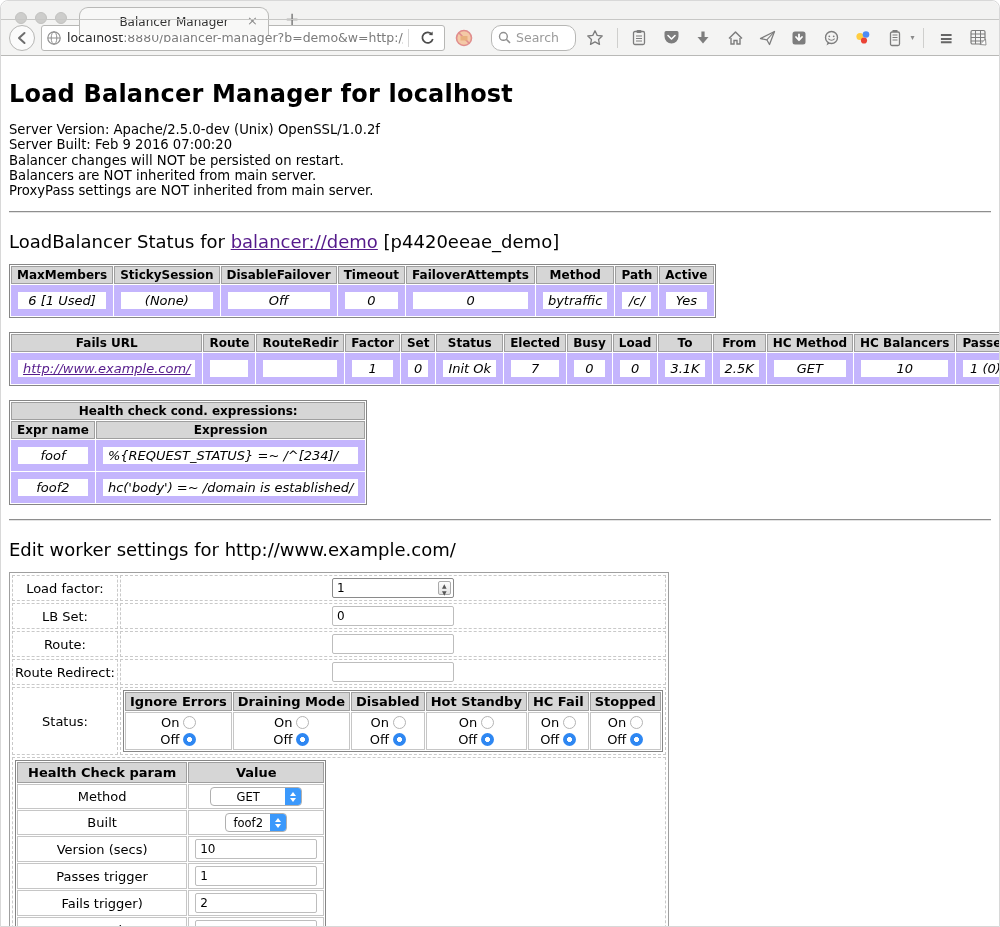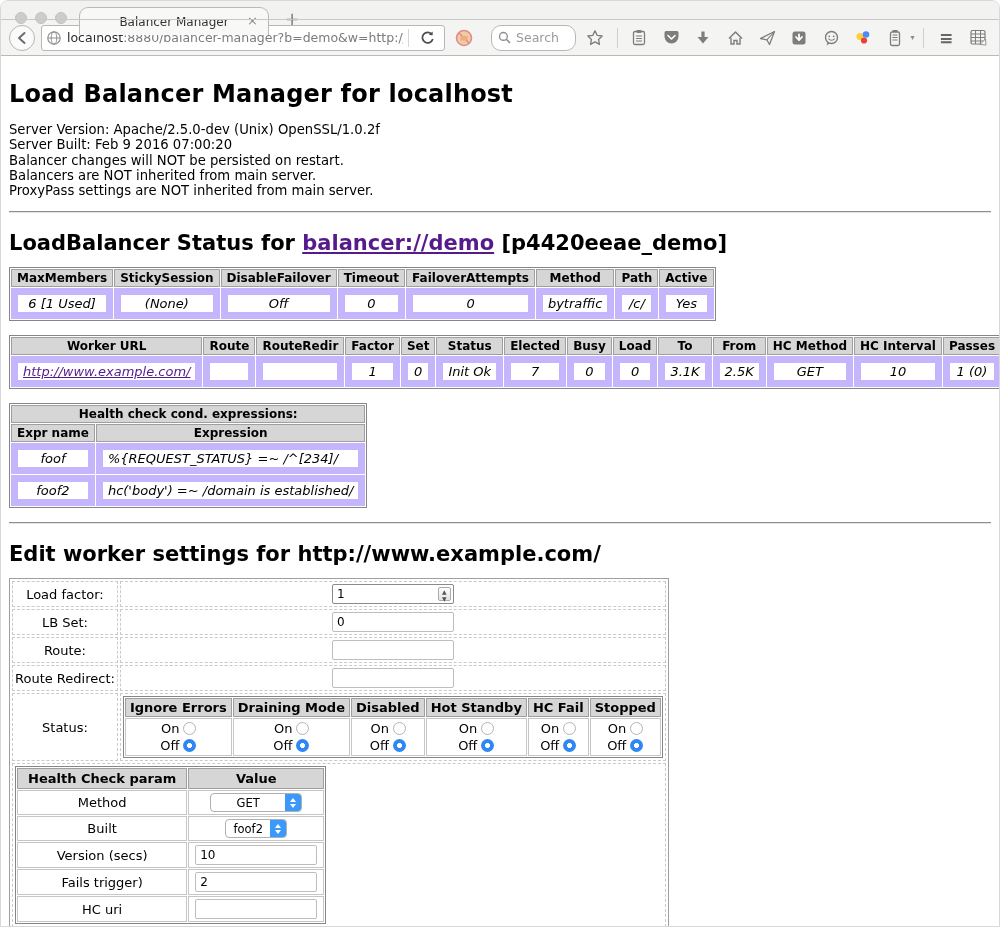--- a/index.html
+++ b/index.html
@@ -34,21 +34,21 @@
   .ticon { width:26px; height:26px; display:flex; align-items:center; justify-content:center; flex:0 0 auto; }
   .vsep { width:1px; height:20px; background:#cfcfcd; margin:0 3px; }
   .caret { font-size:8px; color:#8a8a8a; margin-left:-4px; }
   .burger { font-size:17px; color:#666; font-weight:bold; letter-spacing:0; }
 
   
   .content { padding:8px 8px 0 8px; color:#000; }
   h1.pg { font-size:24px; font-weight:bold; margin:16px 0 14px 0; letter-spacing:.2px; }
   .info { font-size:13.2px; line-height:15.3px; }
   hr.sep { border:none; border-top:1px solid #8e8e8e; border-bottom:1px solid #e3e3e3; margin:13px 0; }
-  h3.sec { font-size:21px; font-weight:bold; margin:18px 0 12px 0; }
+  h3.sec { font-size:18px; font-weight:normal; margin:18px 0 12px 0; }
   a.vlink { color:#551a8b; text-decoration:underline; }
 
   table.dtable { border:1px solid #868686; border-spacing:1px; background:#fff; margin-bottom:14px; }
   table.dtable th { background:#d6d6d6; border:1px solid #9f9f9f; font-size:12px; font-weight:bold; padding:1px 5px; white-space:nowrap; }
   table.dtable td { border:7px solid #c4b5fd; font-size:13px; padding:1px 5px; text-align:center; white-space:nowrap;font-style:italic; }
   table.dtable td.left { text-align:left; }
 
   
   table.ftable { border:1px solid #9f9f9f; border-spacing:2px; width:565px; margin-bottom:0; }
   table.ftable > tbody > tr > td { border:1px dashed #c9c9c9; font-size:13px; padding:2px; }
@@ -275,33 +275,33 @@
         <td>bytraffic</td>
         <td>/c/</td>
         <td>Yes</td>
       </tr>
     </tbody>
       </table>
 
     <table class="dtable" style="width:984px">
       <tbody>
           <tr>
-        <th>Worker URL</th>
+        <th>Fails URL</th>
         <th>Route</th>
         <th>RouteRedir</th>
         <th>Factor</th>
         <th>Set</th>
         <th>Status</th>
         <th>Elected</th>
         <th>Busy</th>
         <th>Load</th>
         <th>To</th>
         <th>From</th>
         <th>HC Method</th>
-        <th>HC Interval</th>
+        <th>HC Balancers</th>
         <th>Passes</th>
 
       </tr>
       <tr>
         <td class="left"><a class="vlink" href="#">http://www.example.com/</a></td>
         <td></td>
         <td></td>
         <td>1</td>
         <td>0</td>
         <td>Init Ok</td>
@@ -454,20 +454,24 @@
                             <i class="up"></i>
                             <i class="dn"></i>
                           </span>
                         </div></td>
             </tr>
             <tr>
               <td class="pcol">Version (secs)</td>
               <td class="vcol"><input class="txt left" type="text" value="10" style=""></td>
             </tr>
             <tr>
+              <td class="pcol">Passes trigger</td>
+              <td class="vcol"><input class="txt left" type="text" value="1" style=""></td>
+            </tr>
+            <tr>
               <td class="pcol">Fails trigger)</td>
               <td class="vcol"><input class="txt left" type="text" value="2" style=""></td>
             </tr>
             <tr>
               <td class="pcol">HC uri</td>
               <td class="vcol"><input class="txt left" type="text" value="" style=""></td>
             </tr>
           </tbody>
                 </table>
           </div>

